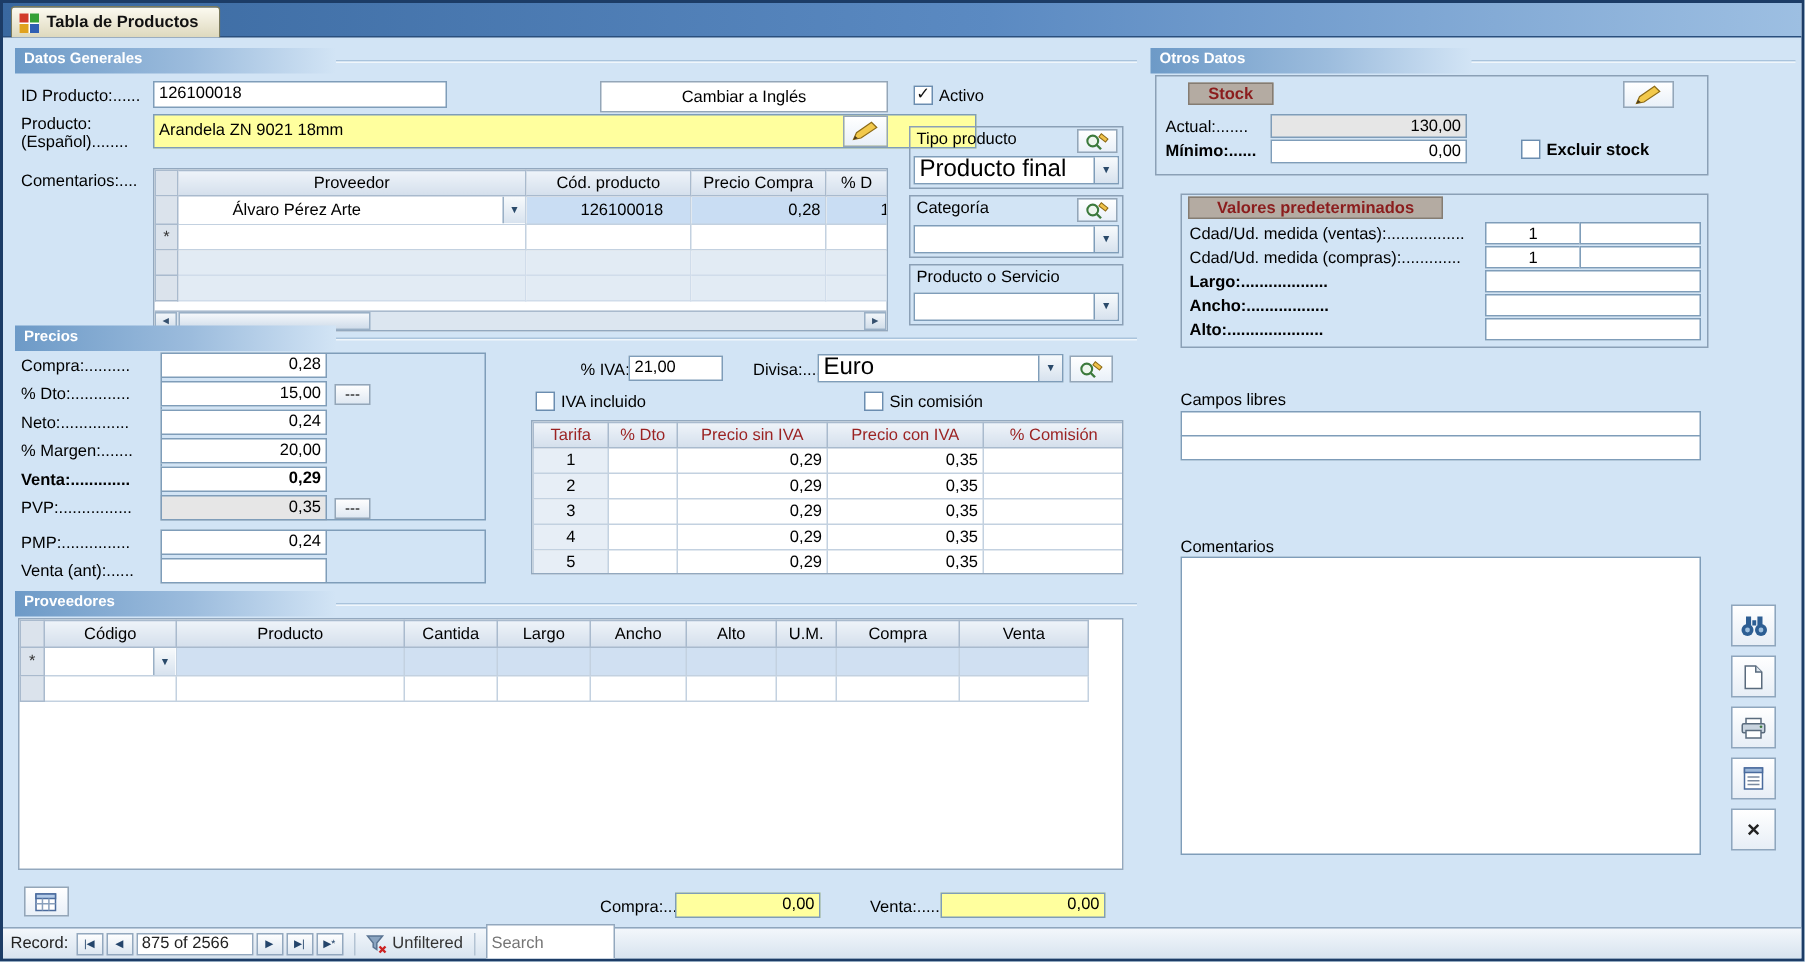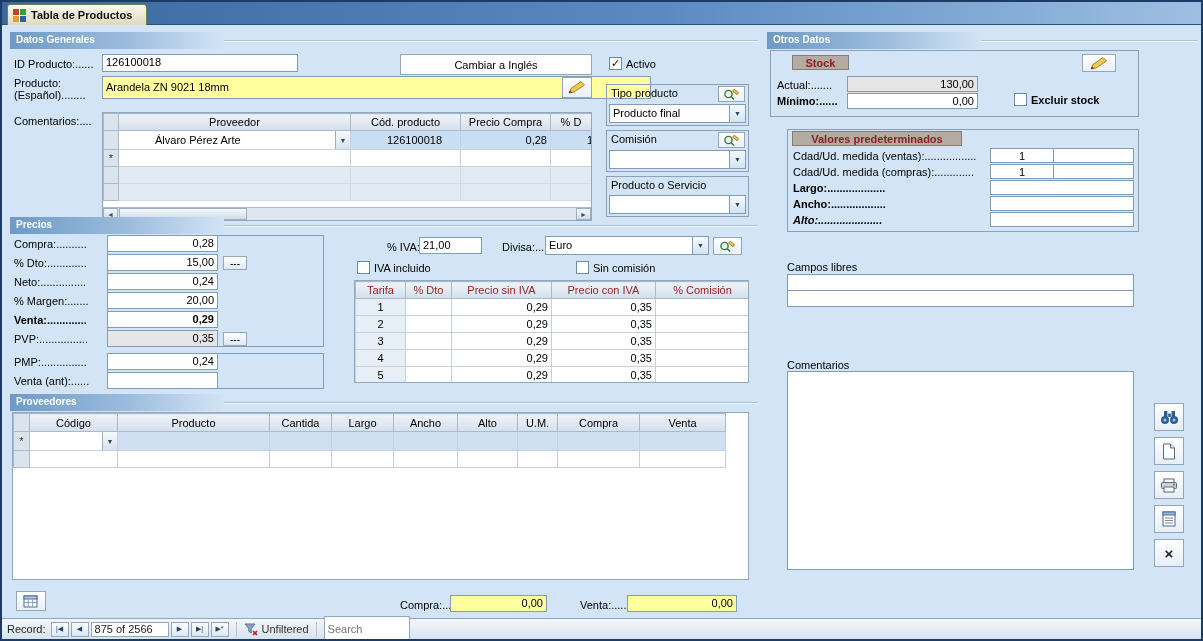--- a/index.html
+++ b/index.html
@@ -33,21 +33,21 @@
   .outline{position:absolute;border:1px solid #7f9db9;}
 
   .btn{position:absolute;background:#fff;border:1px solid #94a6b8;font-size:11px;display:flex;align-items:center;justify-content:center;white-space:nowrap;}
   .ibtn{position:absolute;background:linear-gradient(#ffffff,#e9f0f8);border:1px solid #94a6b8;display:flex;align-items:center;justify-content:center;}
   .dots{font-size:10px;background:linear-gradient(#fefefe,#dfe8f2);}
 
   .cb{position:absolute;display:flex;align-items:center;gap:4px;font-size:11px;white-space:nowrap;}
   .cb-box{width:13px;height:13px;background:#fff;border:1px solid #6b8db0;font-size:11px;line-height:11px;text-align:center;color:#111;}
 
   .combo{position:absolute;display:flex;background:#fff;border:1px solid #7f9db9;}
-  .combo-txt{flex:1;font-size:11px;line-height:16px;padding:0 3px;overflow:hidden;white-space:nowrap;}
+  .combo-txt{flex:1;font-size:16px;line-height:16px;padding:0 3px;overflow:hidden;white-space:nowrap;}
   .combo-dd{width:16px;background:linear-gradient(#f7fafc,#d7e2ee);border-left:1px solid #7f9db9;display:flex;align-items:center;justify-content:center;font-size:7px;color:#2a4a6a;}
 
   
   .sheet{position:absolute;background:#fff;border:1px solid #93a8be;overflow:hidden;}
   table.grid{border-collapse:collapse;table-layout:fixed;}
   .grid th{background:linear-gradient(#eef3f9,#d4dfec);border:1px solid #a9bacd;font-size:11px;font-weight:normal;padding:0 2px;overflow:hidden;white-space:nowrap;}
   .grid td{border:1px solid #c3d1e0;font-size:11px;padding:0 3px;overflow:hidden;white-space:nowrap;background:#fff;height:17px;}
   .rowsel{background:#dbe3ec !important;border:1px solid #a9bacd !important;text-align:center;font-size:11px;color:#333;padding:0 !important;}
   tr.hrow{height:17px;} tr.r1{height:19px;} tr.r2{height:17px;} tr.fill{height:13px;}
   tr.selrow td{background:#c9ddf3;padding-left:36px;}
@@ -188,21 +188,21 @@
         <line x1="8" y1="8.5" x2="11" y2="11.5" stroke="#3c7a3c" stroke-width="1.6"></line>
         <rect x="11.2" y="1.2" width="5.6" height="2.6" transform="rotate(38 11.2 1.2)" fill="#f0c24a" stroke="#8c6a16" stroke-width="0.7"></rect>
       </svg>
   </div>
   <div class="combo" style="left:607px;top:102px;width:137px;height:19px;">
     <span class="combo-txt">Producto final</span>
     <span class="combo-dd">▼</span>
   </div>
 
   <div class="groupbox" style="left:604px;top:128px;width:143px;height:42px;"></div>
-  <span class="lbl" style="left:609px;top:131px;">Comisión</span>
+  <span class="lbl" style="left:609px;top:131px;">Categoría</span>
   <div class="ibtn" style="left:716px;top:130px;width:27px;height:16px;">
     <svg width="18" height="13" viewBox="0 0 18 13">
         <circle cx="5.5" cy="6" r="3.6" fill="#eef6ee" stroke="#3c7a3c" stroke-width="1.4"></circle>
         <line x1="8" y1="8.5" x2="11" y2="11.5" stroke="#3c7a3c" stroke-width="1.6"></line>
         <rect x="11.2" y="1.2" width="5.6" height="2.6" transform="rotate(38 11.2 1.2)" fill="#f0c24a" stroke="#8c6a16" stroke-width="0.7"></rect>
       </svg>
   </div>
   <div class="combo" style="left:607px;top:148px;width:137px;height:19px;">
     <span class="combo-txt"></span>
     <span class="combo-dd">▼</span>
@@ -435,21 +435,21 @@
   <span class="lbl" style="left:791px;top:148px;">Cdad/Ud. medida (ventas):.................</span>
   <div class="f center" style="left:988px;top:146px;width:64px;height:15px;">1</div>
   <div class="f" style="left:1051px;top:146px;width:81px;height:15px;"></div>
   <span class="lbl" style="left:791px;top:164px;">Cdad/Ud. medida (compras):.............</span>
   <div class="f center" style="left:988px;top:162px;width:64px;height:15px;">1</div>
   <div class="f" style="left:1051px;top:162px;width:81px;height:15px;"></div>
   <span class="lbl bold" style="left:791px;top:180px;">Largo:...................</span>
   <div class="f" style="left:988px;top:178px;width:144px;height:15px;"></div>
   <span class="lbl bold" style="left:791px;top:196px;">Ancho:..................</span>
   <div class="f" style="left:988px;top:194px;width:144px;height:15px;"></div>
-  <span class="lbl bold" style="left:791px;top:212px;font-style:italic;">Alto:.....................</span>
+  <span class="lbl bold" style="left:791px;top:212px;">Alto:.....................</span>
   <div class="f" style="left:988px;top:210px;width:144px;height:15px;"></div>
 
   <span class="lbl" style="left:785px;top:259px;">Campos libres</span>
   <div class="f" style="left:785px;top:272px;width:347px;height:17px;"></div>
   <div class="f" style="left:785px;top:288px;width:347px;height:17px;"></div>
 
   <span class="lbl" style="left:785px;top:357px;">Comentarios</span>
   <textarea class="ta" style="left: 785px; top: 369px; width: 347px; height: 199px;"></textarea>
 
   <div class="sidebtn" style="top:401px;">

